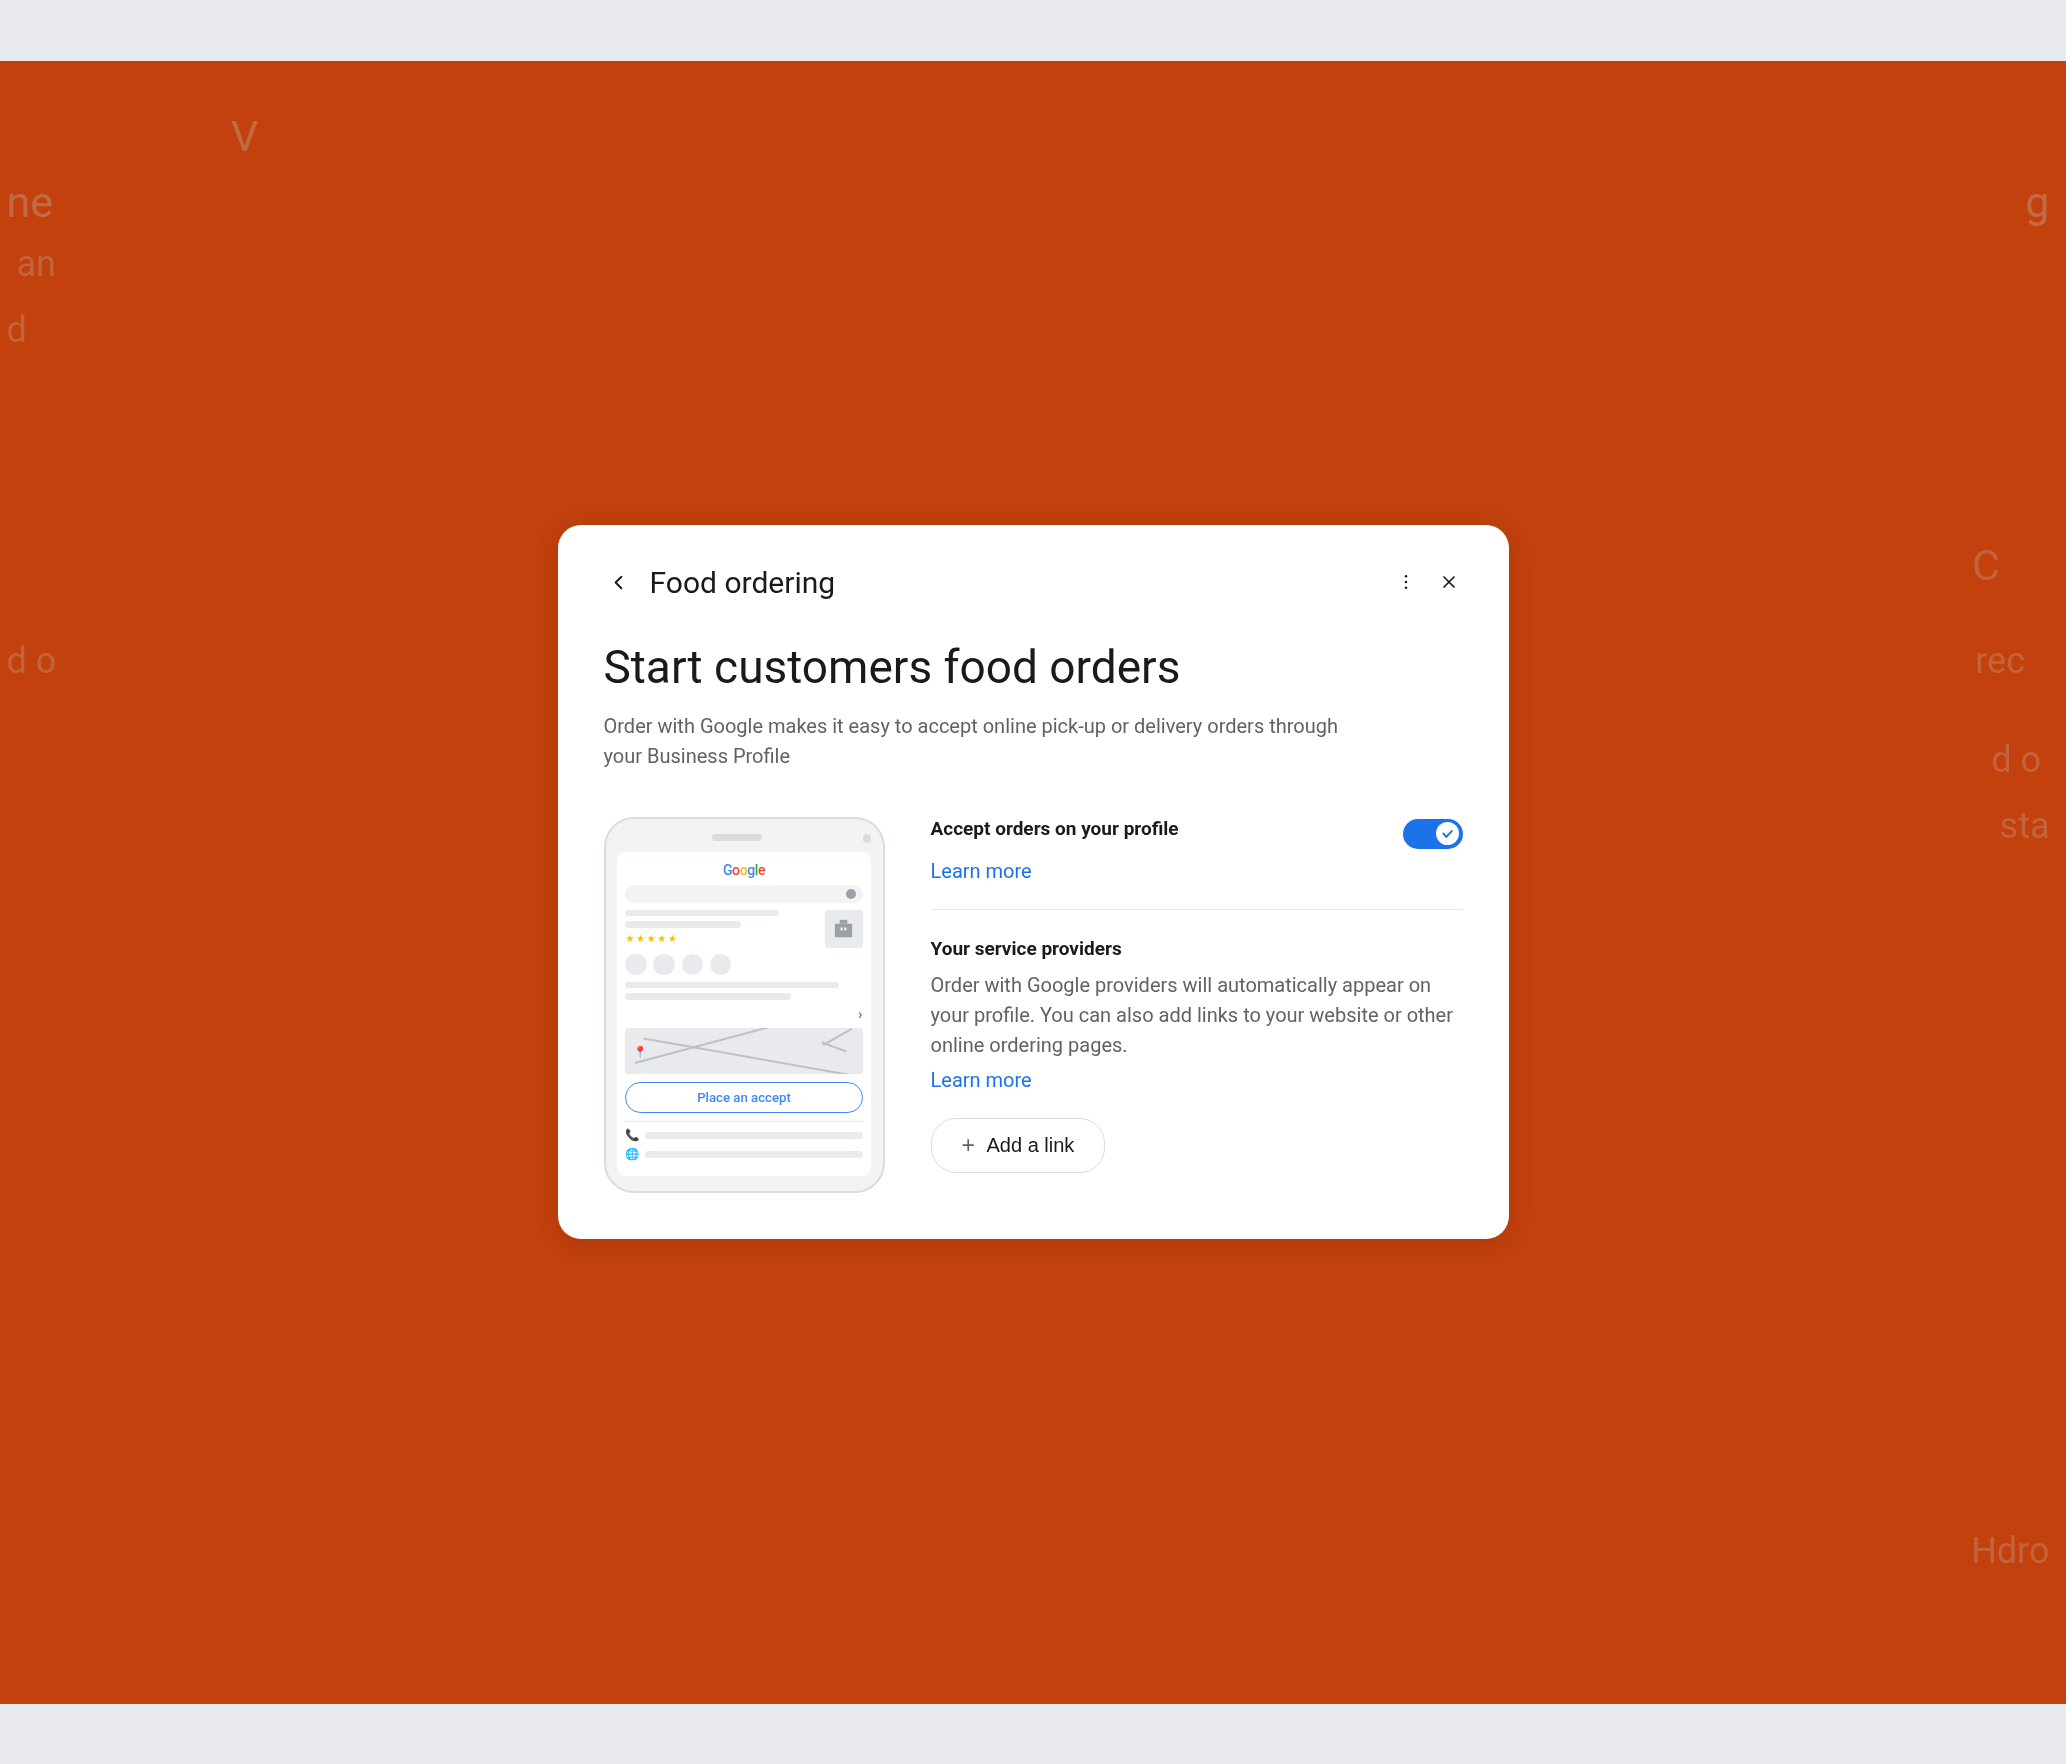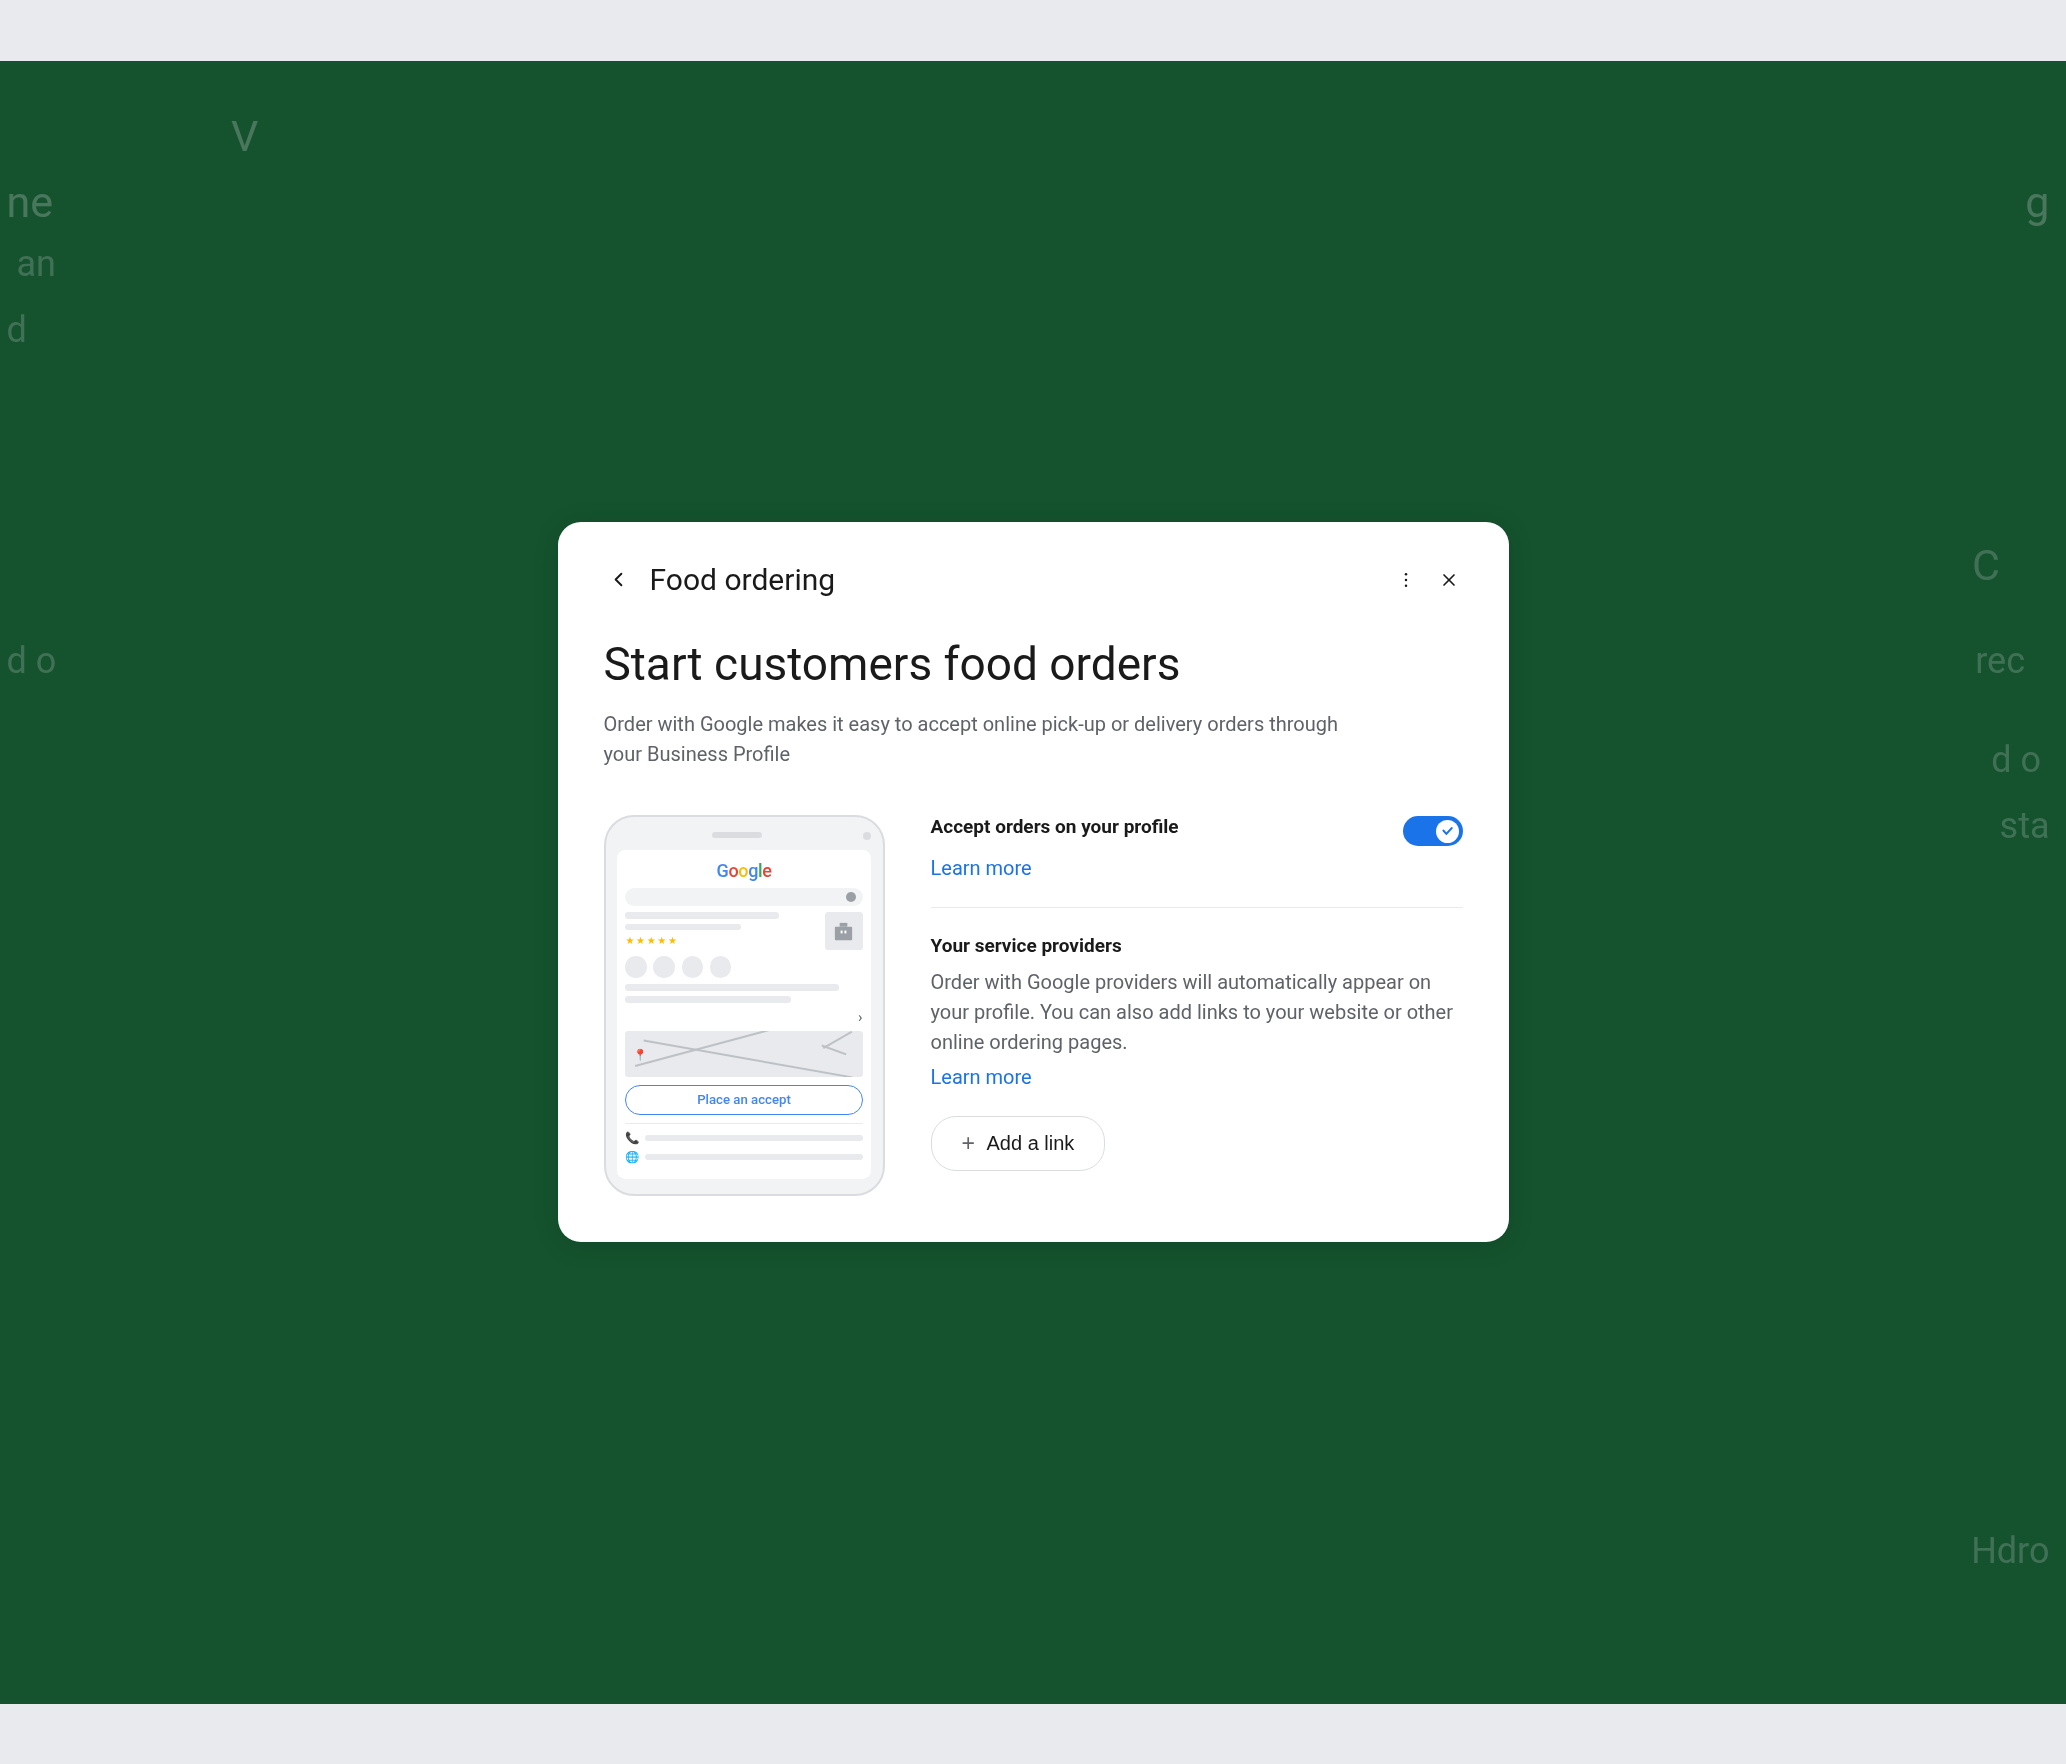--- a/index.html
+++ b/index.html
@@ -10,21 +10,21 @@
       justify-content: center;
       align-items: center;
       min-height: 100vh;
       font-family: 'Google Sans', Roboto, Arial, sans-serif;
     }
 
     .backdrop {
       position: relative;
       width: 2066px;
       height: 1643px;
-      background: #14532d;
+      background: #c2410c;
       display: flex;
       justify-content: center;
       align-items: center;
       overflow: hidden;
     }
 
     
     .modal {
       background: #ffffff;
       border-radius: 23px;
@@ -150,21 +150,21 @@
     .phone-screen {
       background: #ffffff;
       border-radius: 8.3px;
       overflow: hidden;
       padding: 10px 8.3px;
     }
 
     
     .google-logo-sm {
       text-align: center;
-      font-size: 18px;
+      font-size: 14px;
       font-weight: 500;
       margin-bottom: 6.6px;
       letter-spacing: -0.4px;
     }
     .g-blue { color: #4285f4; }
     .g-red { color: #ea4335; }
     .g-yellow { color: #fbbc05; }
     .g-green { color: #34a853; }
 
     .phone-search-bar {

